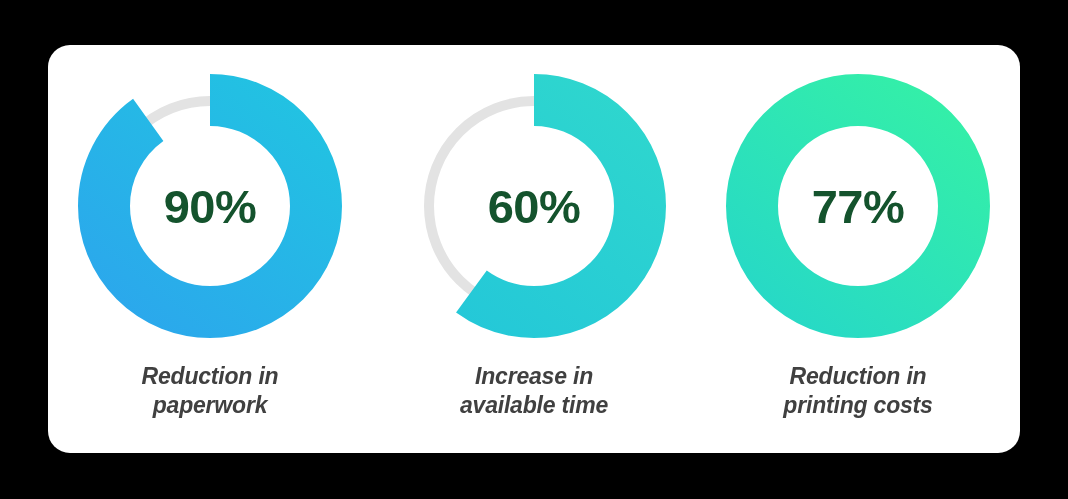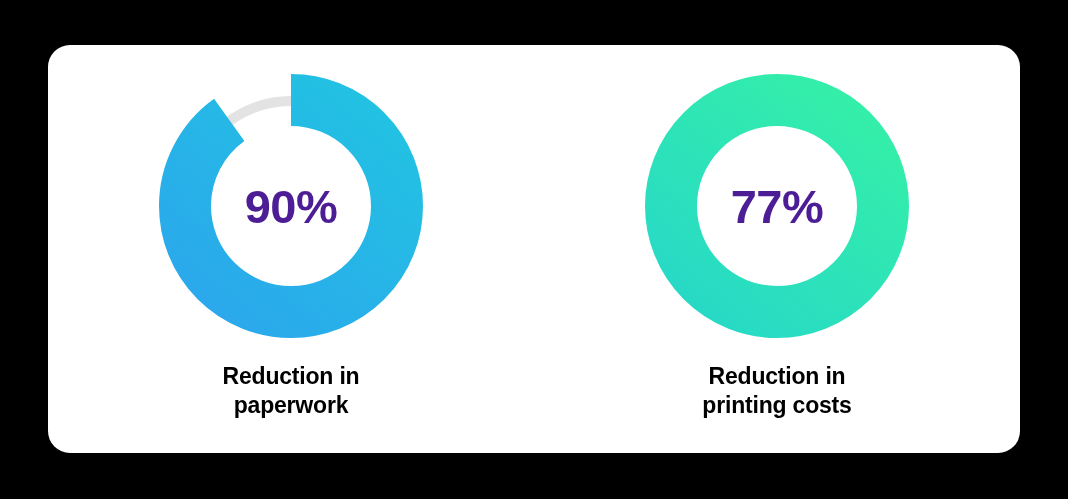--- a/index.html
+++ b/index.html
@@ -60,33 +60,34 @@
     position: absolute;
     left: 0;
     top: 0;
     width: 264px;
     height: 264px;
     display: flex;
     align-items: center;
     justify-content: center;
     font-size: 47px;
     font-weight: bold;
-    color: #4c1d95;
+    color: #14532d;
     letter-spacing: -0.5px;
     line-height: 1;
   }
   .stat-label {
     margin-top: 24px;
     text-align: center;
     font-size: 23px;
     font-weight: bold;
-    color: #000000;
+    color: #404040;
     line-height: 1.28;
     white-space: pre-line;
     letter-spacing: -0.2px;
+    font-style: italic;
   }
 </style>
 </head>
 <body>
 
 <div id="root">
   <div id="card">
     <div id="stats-row">
 
       <div class="stat-item">
@@ -100,20 +101,37 @@
             </defs>
             <circle cx="132" cy="132" r="105" fill="none" stroke="#E3E3E3" stroke-width="10"></circle>
             <circle cx="132" cy="132" r="106" fill="none" stroke="url(#grad0)" stroke-width="52" stroke-dasharray="599.42 66.60" transform="rotate(-90 132 132)"></circle>
           </svg>
           <div class="donut-value">90%</div>
         </div>
         <div class="stat-label">Reduction in
 paperwork</div>
       </div>
 
+      <div class="stat-item">
+        <div class="donut-wrap">
+          <svg viewBox="0 0 264 264">
+            <defs>
+              <linearGradient id="grad1" x1="0" y1="0.1" x2="1" y2="0.9">
+                <stop offset="0%" stop-color="#24C8D8"></stop>
+                <stop offset="100%" stop-color="#2ED6CE"></stop>
+              </linearGradient>
+            </defs>
+            <circle cx="132" cy="132" r="105" fill="none" stroke="#E3E3E3" stroke-width="10"></circle>
+            <circle cx="132" cy="132" r="106" fill="none" stroke="url(#grad1)" stroke-width="52" stroke-dasharray="399.61 266.41" transform="rotate(-90 132 132)"></circle>
+          </svg>
+          <div class="donut-value">60%</div>
+        </div>
+        <div class="stat-label">Increase in
+available time</div>
+      </div>
 
       <div class="stat-item">
         <div class="donut-wrap">
           <svg viewBox="0 0 264 264">
             <defs>
               <linearGradient id="grad2" x1="0" y1="0.1" x2="1" y2="0.9">
                 <stop offset="0%" stop-color="#27D9C6"></stop>
                 <stop offset="100%" stop-color="#34EFA8"></stop>
               </linearGradient>
             </defs>

